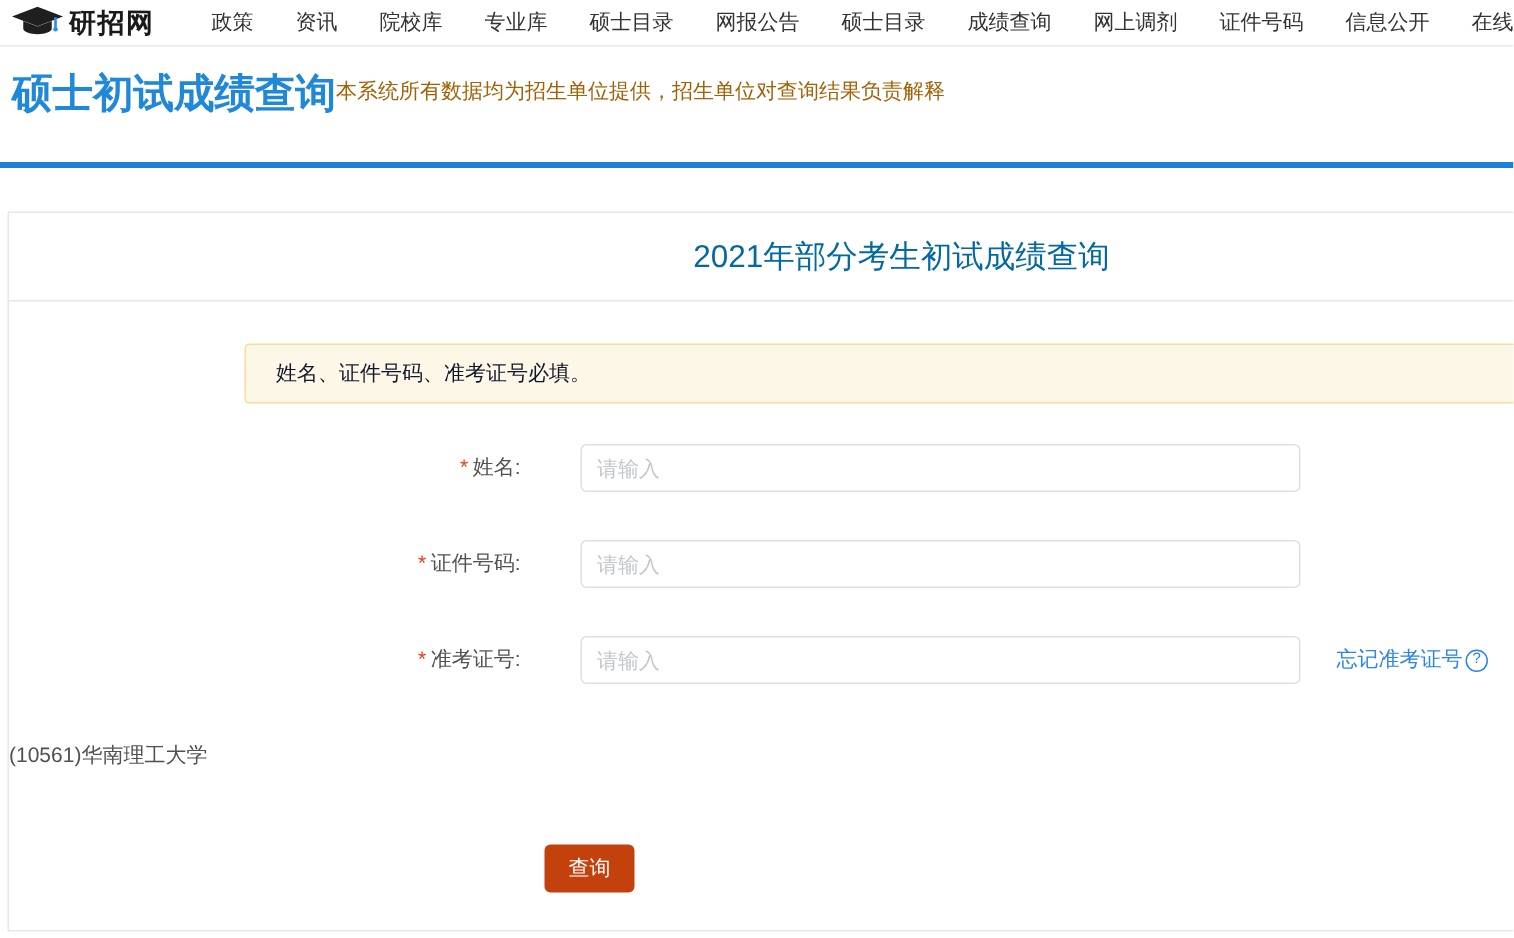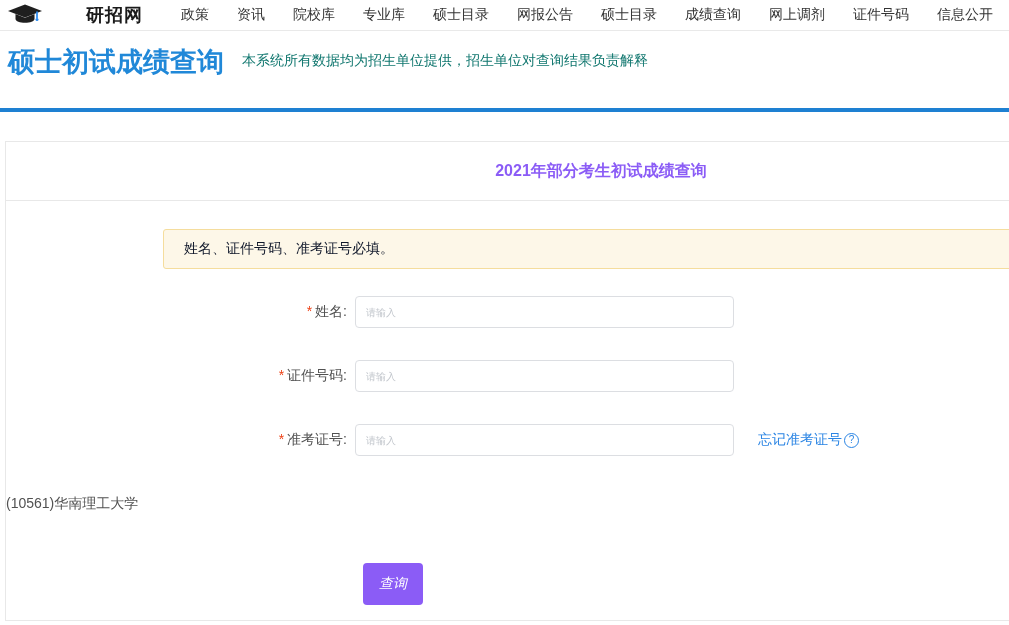--- a/index.html
+++ b/index.html
@@ -2,64 +2,64 @@
 <html><head>
 <meta charset="utf-8">
 <style>
   * { margin:0; padding:0; box-sizing:border-box; }
   html,body { width:1009px; height:625px; overflow:hidden; background:#fff;
     font-family:"Liberation Sans","DejaVu Sans",sans-serif; }
 
   
   .topnav { height:31px; width:1200px; display:flex; align-items:center;
     border-bottom:1px solid #e9e9e9; padding-left:8px; background:#fff; }
-  .logo { display:flex; align-items:center; margin-right:24px; cursor:pointer;gap:40px; }
+  .logo { display:flex; align-items:center; margin-right:24px; cursor:pointer; }
   .cap-icon { width:34px; height:24px; margin-right:4px; }
   .logo-text { font-size:18px; font-weight:bold; color:#1a1a1a; letter-spacing:1px; }
   .nav-item { font-size:14px; color:#333; margin:0 14px; white-space:nowrap; cursor:pointer; }
 
   
   .page-header { height:77px; display:flex; align-items:center; padding:0 0 14px 8px; }
   .page-title { font-size:27px; font-weight:bold; color:#2088d8; line-height:1; }
-  .page-subtitle { font-size:14px; color:#0f766e; margin-left:18px; padding-bottom:4px; }
+  .page-subtitle { font-size:14px; color:#a16207; padding-bottom:4px; }
   .blue-divider { height:4px; width:100%; background:#1e80d2; }
 
   
   .card { margin:29px 0 0 5px; width:1192px; height:480px;
     background:#fff; border:1px solid #e8e8e8; }
   .card-header { height:59px; border-bottom:1px solid #e8e8e8;
     display:flex; align-items:center; justify-content:center; }
-  .card-title { font-size:16px; color:#8b5cf6;font-weight:bold; }
+  .card-title { font-size:21px; color:#0369a1; }
 
   
   .notice { width:876px; height:40px; margin:28px auto 0 157px;
     background:#fdf7e8; border:1px solid #f5dd9d; border-radius:3px;
     display:flex; align-items:center; padding-left:20px; }
   .notice-text { font-size:14px; color:#0f172a; }
 
   
   .form { margin-top:27px; }
   .form-row { display:flex; align-items:center; margin-bottom:32px; min-height:32px; }
   .form-label { width:349px; text-align:right; padding-right:8px;
     font-size:14px; color:#515151; white-space:nowrap; }
   .req { color:#ed4014; margin-right:3px; font-size:14px; }
-  .text-input { width:379px; height:32px; border:1px solid #dcdee2; border-radius:4px;
-    padding:0 10px; font-size:10px; color:#333; outline:none;
-    font-family:"Liberation Sans","DejaVu Sans",sans-serif; }
+  .text-input { width:480px; height:32px; border:1px solid #dcdee2; border-radius:4px;
+    padding:0 10px; font-size:14px; color:#333; outline:none;
+    font-family:"Liberation Sans","DejaVu Sans",sans-serif;margin-left:32px; }
   .text-input::placeholder { color:#c3c7cd; }
   .static-value { font-size:14px; color:#515151; }
   .forgot-link { display:flex; align-items:center; margin-left:24px;
     color:#2b85e4; font-size:14px; text-decoration:none; cursor:pointer; white-space:nowrap; }
   .q-circle { display:inline-flex; align-items:center; justify-content:center;
     width:15px; height:15px; border:1px solid #2b85e4; border-radius:50%;
     font-size:10px; margin-left:2px; line-height:1; }
   .btn-row { margin-left:357px; margin-top:43px; }
-  .btn-primary { width:60px; height:42px; background:#8b5cf6; color:#fff;
+  .btn-primary { width:60px; height:32px; background:#c2410c; color:#fff;
     border:none; border-radius:4px; font-size:14px; cursor:pointer;
-    font-family:"Liberation Sans","DejaVu Sans",sans-serif;font-style:italic; }
+    font-family:"Liberation Sans","DejaVu Sans",sans-serif; }
 </style>
 </head>
 <body>
 
 <header class="topnav">
   <div class="logo">
     <svg class="cap-icon" viewBox="0 0 68 46">
       <polygon points="34,2 68,15 34,28 0,15" fill="#1f1f1f"></polygon>
       <path d="M15 21 v10 c0 4.5 9 7.5 19 7.5 s19 -3 19 -7.5 v-10 l-19 7.3 z" fill="#1f1f1f"></path>
       <path d="M58 16 v14" stroke="#2d8cf0" stroke-width="3.5" fill="none"></path>

